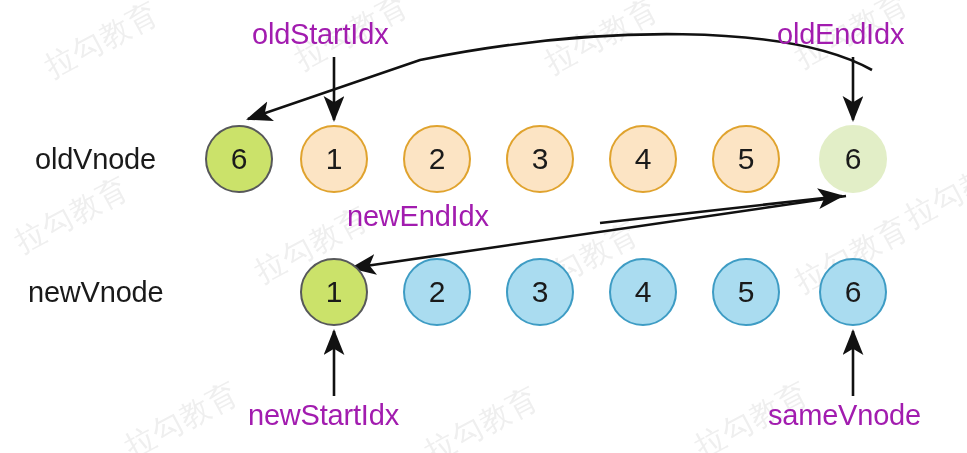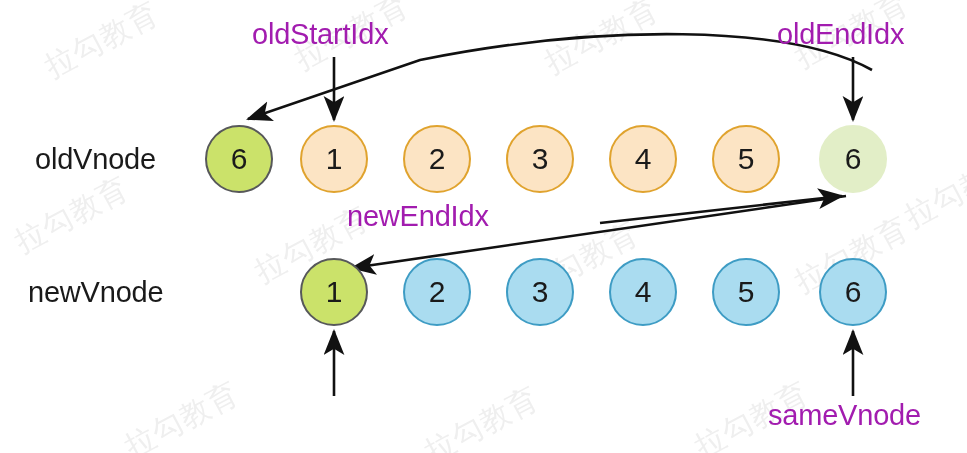--- a/index.html
+++ b/index.html
@@ -192,15 +192,16 @@
         <span>5</span>
       </div>
     <div class="node node-blue" style="left:819px">
         <span>6</span>
       </div>
   </div>
 
   <div class="ptr-label" id="label-oldStartIdx">oldStartIdx</div>
   <div class="ptr-label" id="label-oldEndIdx">oldEndIdx</div>
   <div class="ptr-label" id="label-sameVnode">newEndIdx</div>
+  <div class="ptr-label" id="label-newStartIdx">newStartIdx</div>
   <div class="ptr-label" id="label-newEndIdx">sameVnode</div>
 
 </div>
 
 </body></html>

